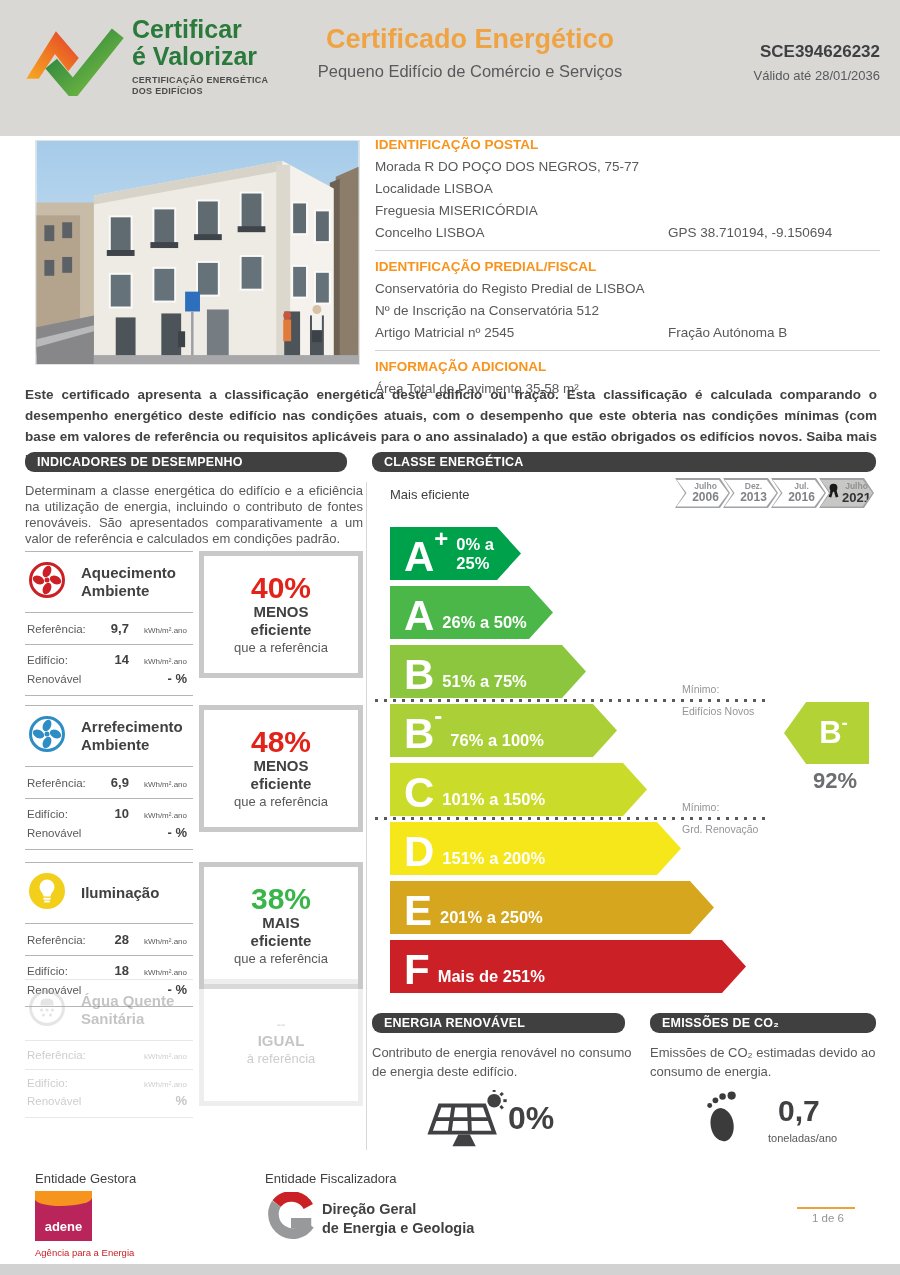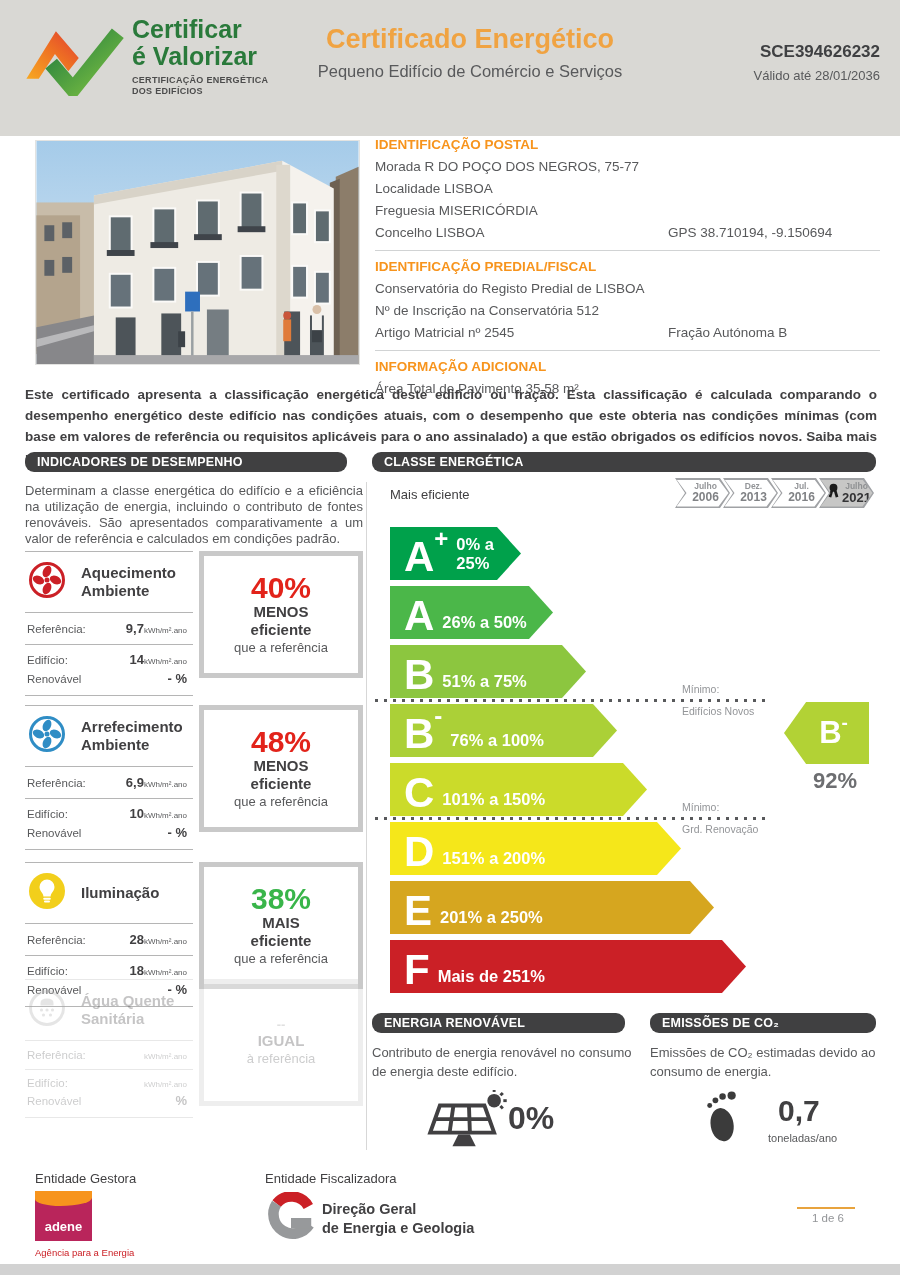--- a/index.html
+++ b/index.html
@@ -49,21 +49,21 @@
   .ind-block { position:absolute; left:25px; width:340px; height:132px; }
   .ind-block.b1 { top:538px;margin-top:13px; } .ind-block.b2 { top:705px; } .ind-block.b3 { top:862px; }
   .ind-block.b4 { top:979px; opacity:.3; }
   .ind-left { position:absolute; left:0; top:0; width:168px; }
   .ind-title-row { display:flex; align-items:center; gap:14px; padding:8px 2px; border-top:1px solid #b5b5b5; border-bottom:1px solid #b5b5b5; min-height:52px; }
   .ind-title { font-size:15px; font-weight:bold; color:#414042; line-height:18px; width:110px; }
   .ind-row { display:flex; justify-content:space-between; align-items:baseline; padding:8px 2px; border-bottom:1px solid #b5b5b5; }
   .ind-rows2 { padding:5px 2px 7px; border-bottom:1px solid #b5b5b5; }
   .ind-rows2 .sub { display:flex; justify-content:space-between; align-items:baseline; padding:2px 0; }
   .ind-lbl { font-size:11.5px; color:#58595b; }
-  .ind-val { display:flex; align-items:baseline; gap:0; padding-right:4px; }
+  .ind-val { display:flex; align-items:baseline; gap:15px; padding-right:4px; }
   .ind-val b { font-size:13px; color:#414042; }
   .ind-val i { font-style:normal; font-size:8px; color:#58595b; }
   .ind-box { position:absolute; left:174px; top:0; width:164px; height:127px; background:#fff;
              border:5px solid #c9c9c9; display:flex; flex-direction:column; align-items:center; justify-content:center; text-align:center; }
   .box-pct { font-size:30px; font-weight:bold; line-height:30px; }
   .b4 .box-pct { font-size:13px; line-height:14px; }
   .box-l1 { font-size:15px; font-weight:bold; color:#414042; line-height:18px; }
   .box-l3 { font-size:13px; color:#58595b; line-height:17px; }
 
   

